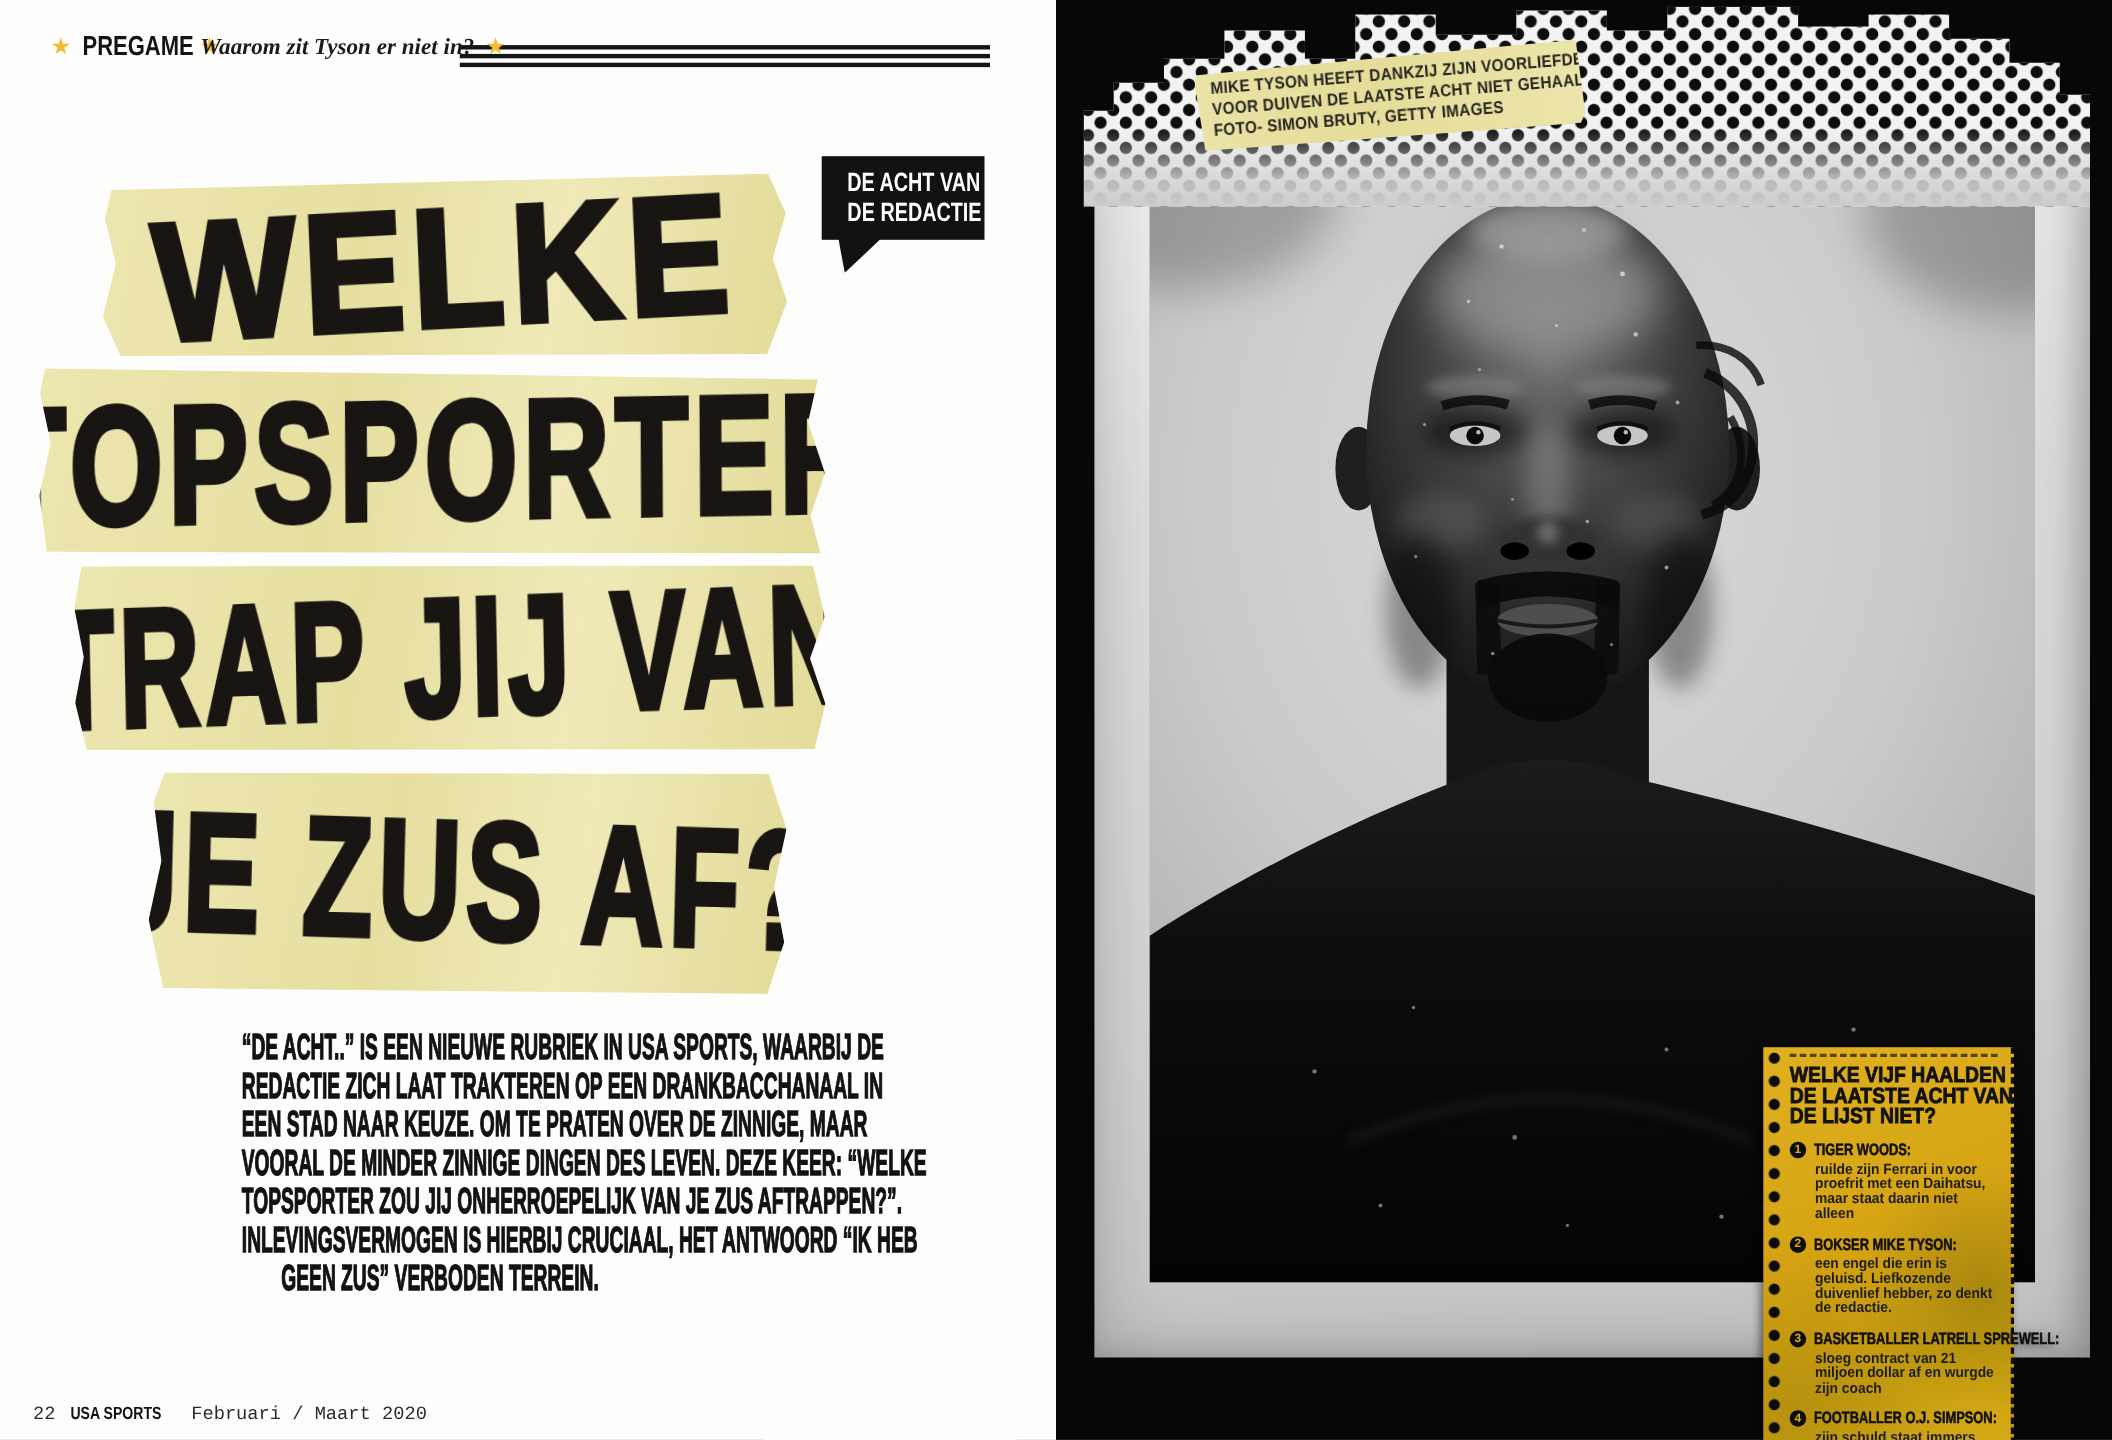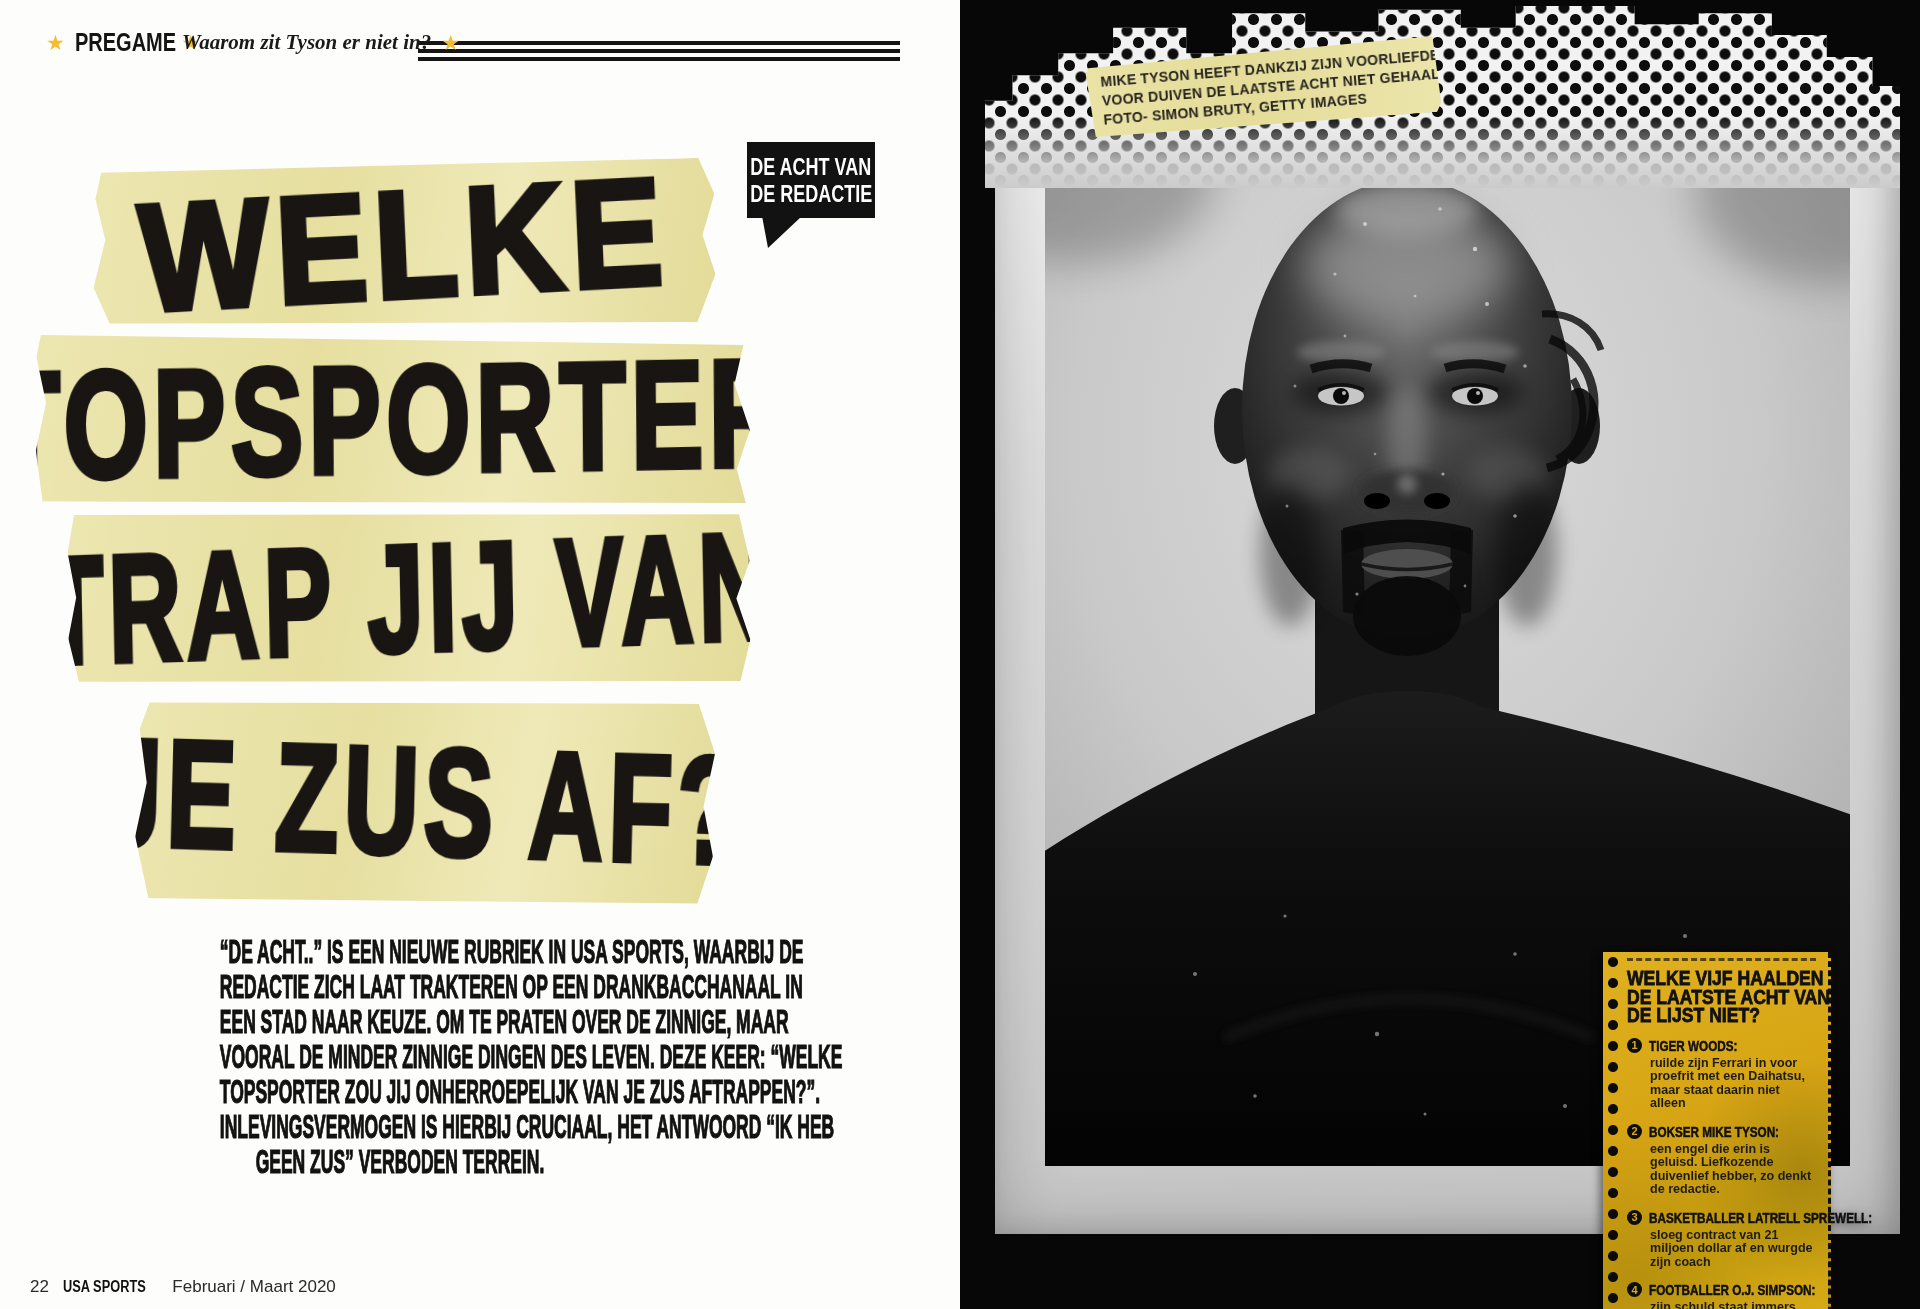--- a/index.html
+++ b/index.html
@@ -9,21 +9,21 @@
   .header-row{position:absolute;left:46px;top:28px;display:flex;align-items:center;gap:10px;z-index:5;}
   .star{color:#f2bd2f;font-size:21px;line-height:21px;}
   .kicker{font-weight:bold;font-size:25px;color:#141414;transform:scaleX(.8);transform-origin:left center;
           letter-spacing:0px;white-space:nowrap;}
   .hdr-sub{font-family:Liberation Serif, serif;font-style:italic;font-weight:bold;font-size:21px;color:#1a1a1a;
            white-space:nowrap;margin-left:-28px;}
   .star2{margin-left:-30px;}
   .rules{position:absolute;left:418px;top:41px;width:482px;z-index:4;}
   .rules div{height:4px;background:#151515;margin-bottom:4px;}
   .badge{position:absolute;left:747px;top:142px;width:128px;height:76px;background:#121212;z-index:6;
-         display:flex;flex-direction:column;justify-content:center;align-items:center;}
+         display:flex;flex-direction:column;justify-content:center;align-items:center;padding-left:20px;}
   .badge-line{color:#fff;font-weight:bold;font-size:24px;line-height:27px;transform:scaleX(.75);
               transform-origin:center;white-space:nowrap;}
   .badge-tail{position:absolute;left:762px;top:216px;width:40px;height:32px;background:#121212;z-index:6;
               clip-path:polygon(0 0,100% 0,15% 100%);}
   
   .tape{position:absolute;display:flex;align-items:center;justify-content:center;z-index:2;
         background:linear-gradient(100deg,#ece6b0,#e6dfa0 38%,#efe9b8 66%,#e3db98);
         filter:drop-shadow(0 3px 3px rgba(0,0,0,.18));}
   .word{font-weight:bold;font-size:152px;color:#181512;-webkit-text-stroke:6px #181512;
         letter-spacing:8px;white-space:nowrap;}
@@ -38,21 +38,21 @@
   .t3 .word{transform:scaleX(.66) rotate(-1deg);}
   .t4{left:136px;top:698px;width:578px;height:206px;transform:rotate(1.2deg);
       clip-path:polygon(2% 5%,97% 0%,100% 24%,98.2% 50%,100% 74%,97.5% 97%,2.5% 100%,0% 70%,1.8% 44%,.4% 18%);}
   .t4 .word{transform:scaleX(.68) rotate(.4deg);}
   
   .intro{position:absolute;left:60px;top:934px;width:680px;z-index:2;}
   .intro-line{height:35px;line-height:35px;font-size:33px;font-weight:bold;color:#121212;
               -webkit-text-stroke:1.2px #121212;text-align:center;white-space:nowrap;
               transform:scaleX(.53);transform-origin:center;}
   .footer{position:absolute;left:30px;top:1277px;display:flex;align-items:baseline;gap:14px;z-index:2;}
-  .pagenum,.issue{font-family:Liberation Sans, sans-serif;font-size:17px;color:#2a2a2a;}
+  .pagenum,.issue{font-family:Liberation Mono, monospace;font-size:17px;color:#2a2a2a;}
   .mag{font-weight:bold;font-size:16px;color:#111;transform:scaleX(.8);transform-origin:left center;
        letter-spacing:0;white-space:nowrap;margin-right:-8px;}
   
   .right-page{position:absolute;left:960px;top:0;width:960px;height:1309px;background:#070707;z-index:1;}
   .halftone{position:absolute;left:985px;top:6px;width:915px;height:182px;z-index:3;
     background-color:#f2f2f2;
     background-image:
       linear-gradient(180deg,rgba(245,245,245,0) 60%,rgba(213,213,213,.85) 86%,#cbcbcb 100%),
       radial-gradient(circle,#0d0d0d 5px,rgba(0,0,0,0) 6px),
       radial-gradient(circle,#0d0d0d 5px,rgba(0,0,0,0) 6px);

